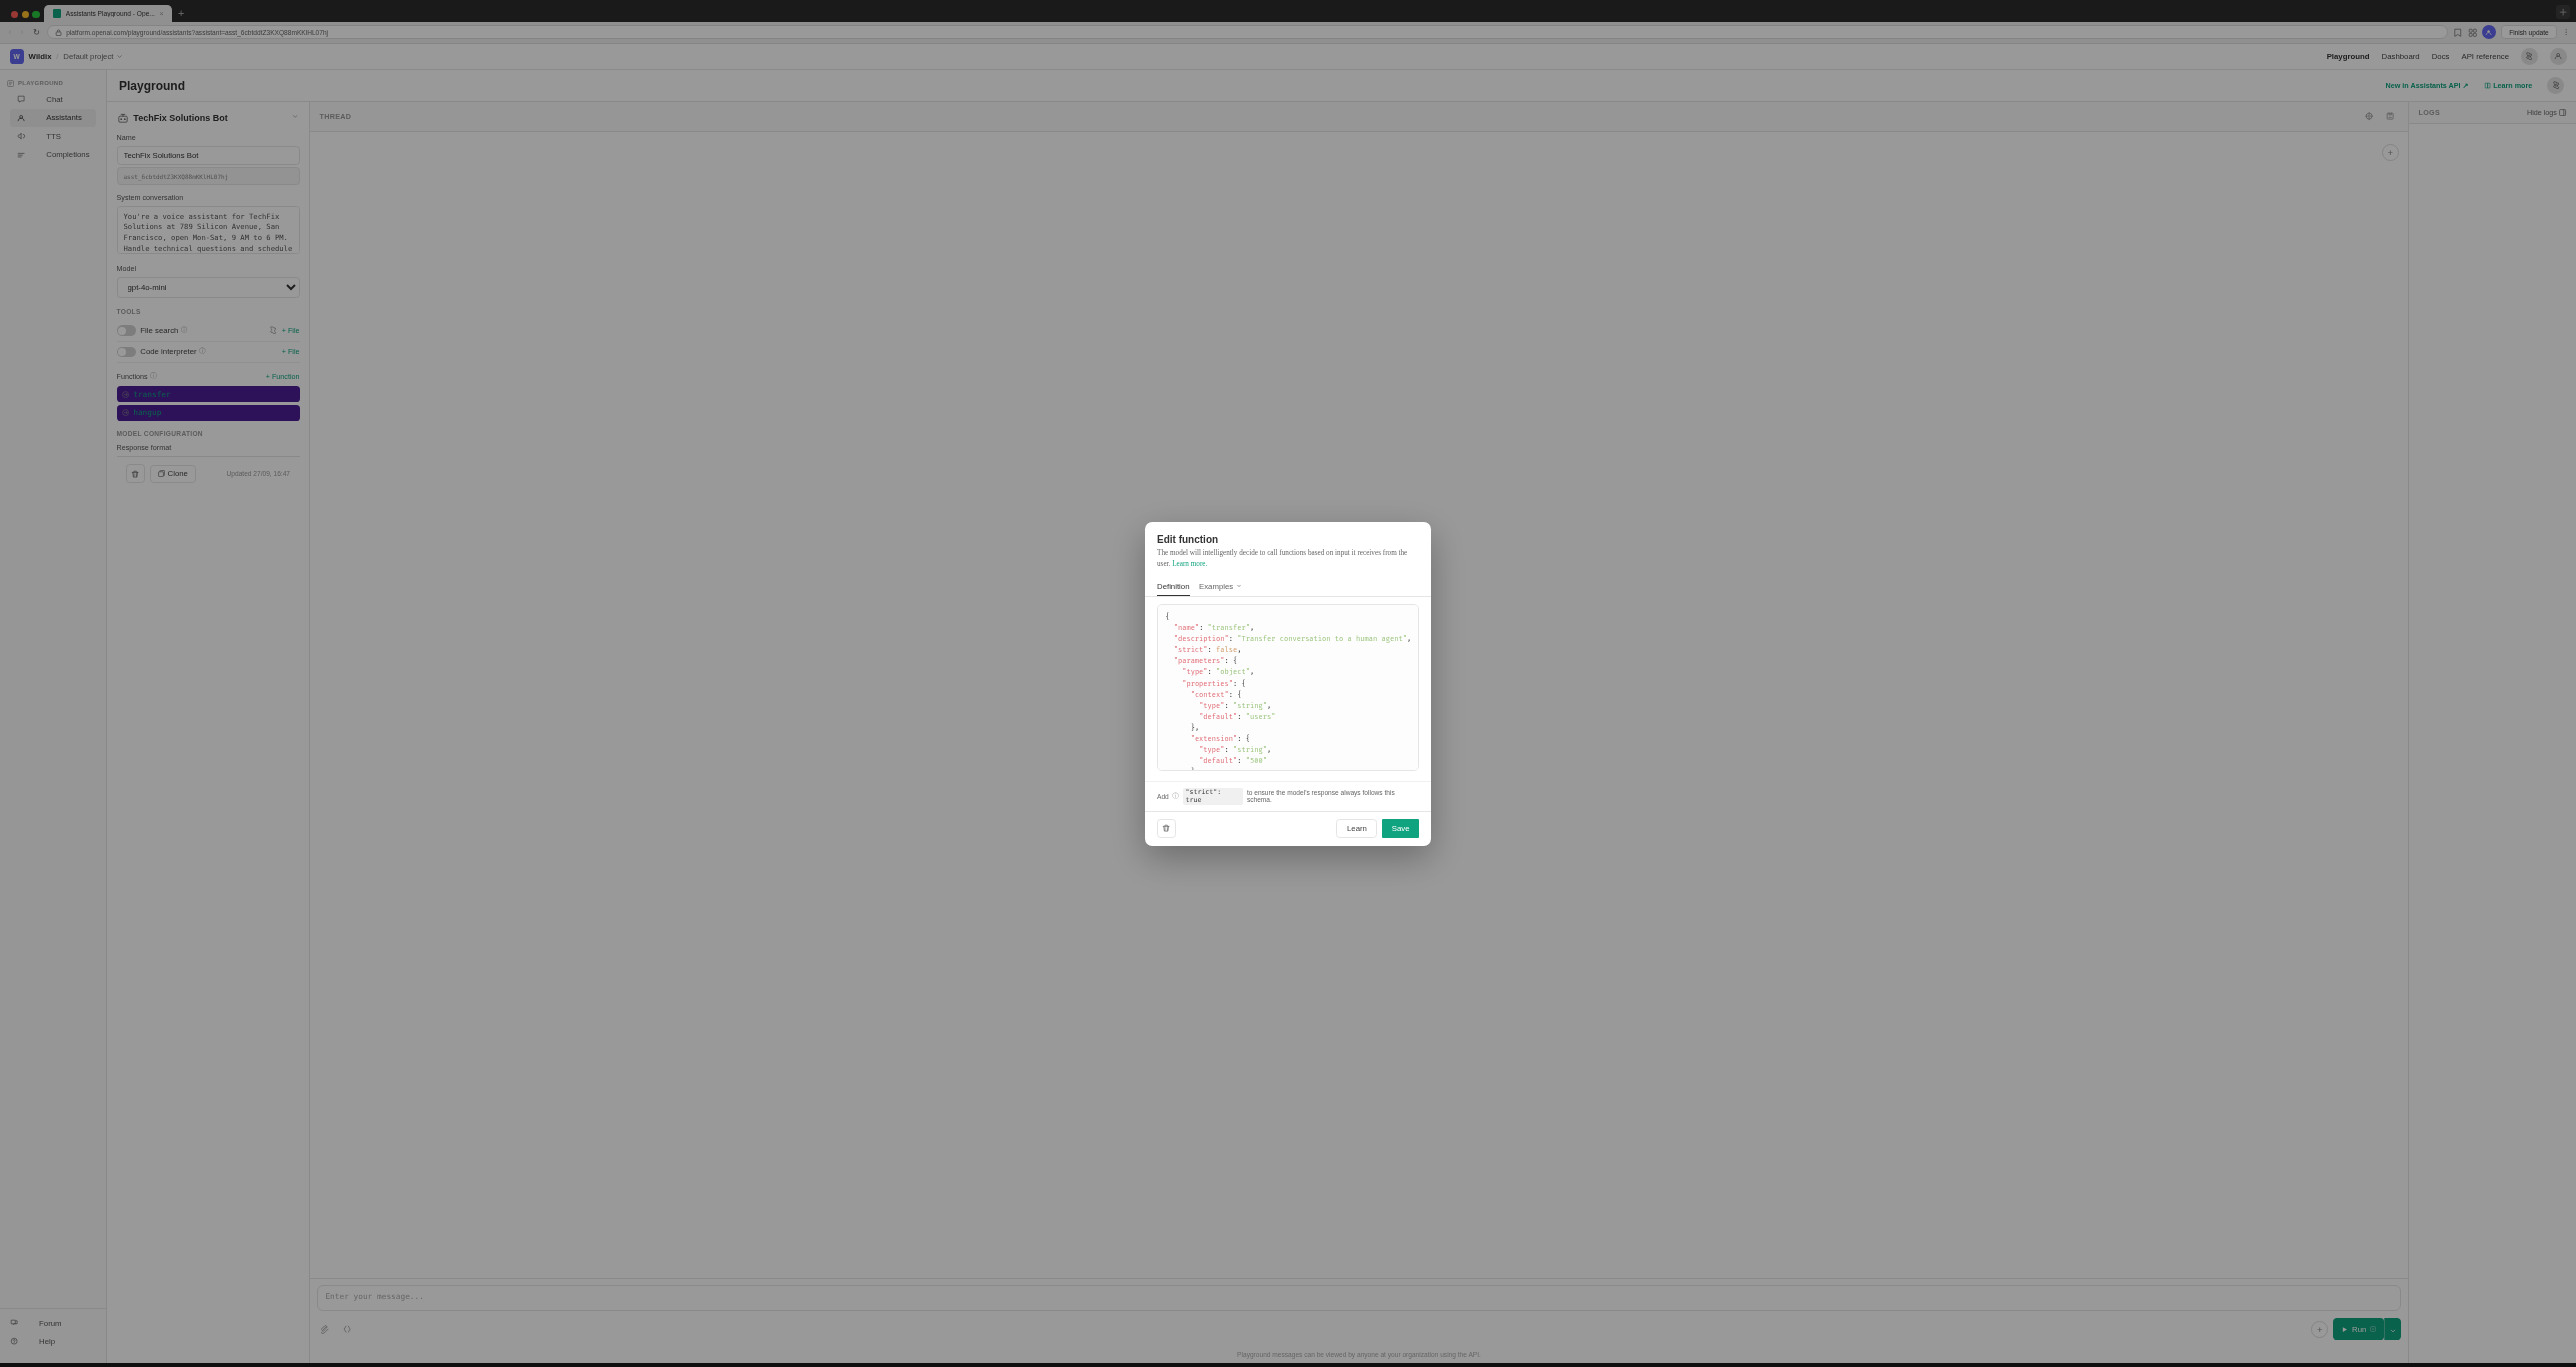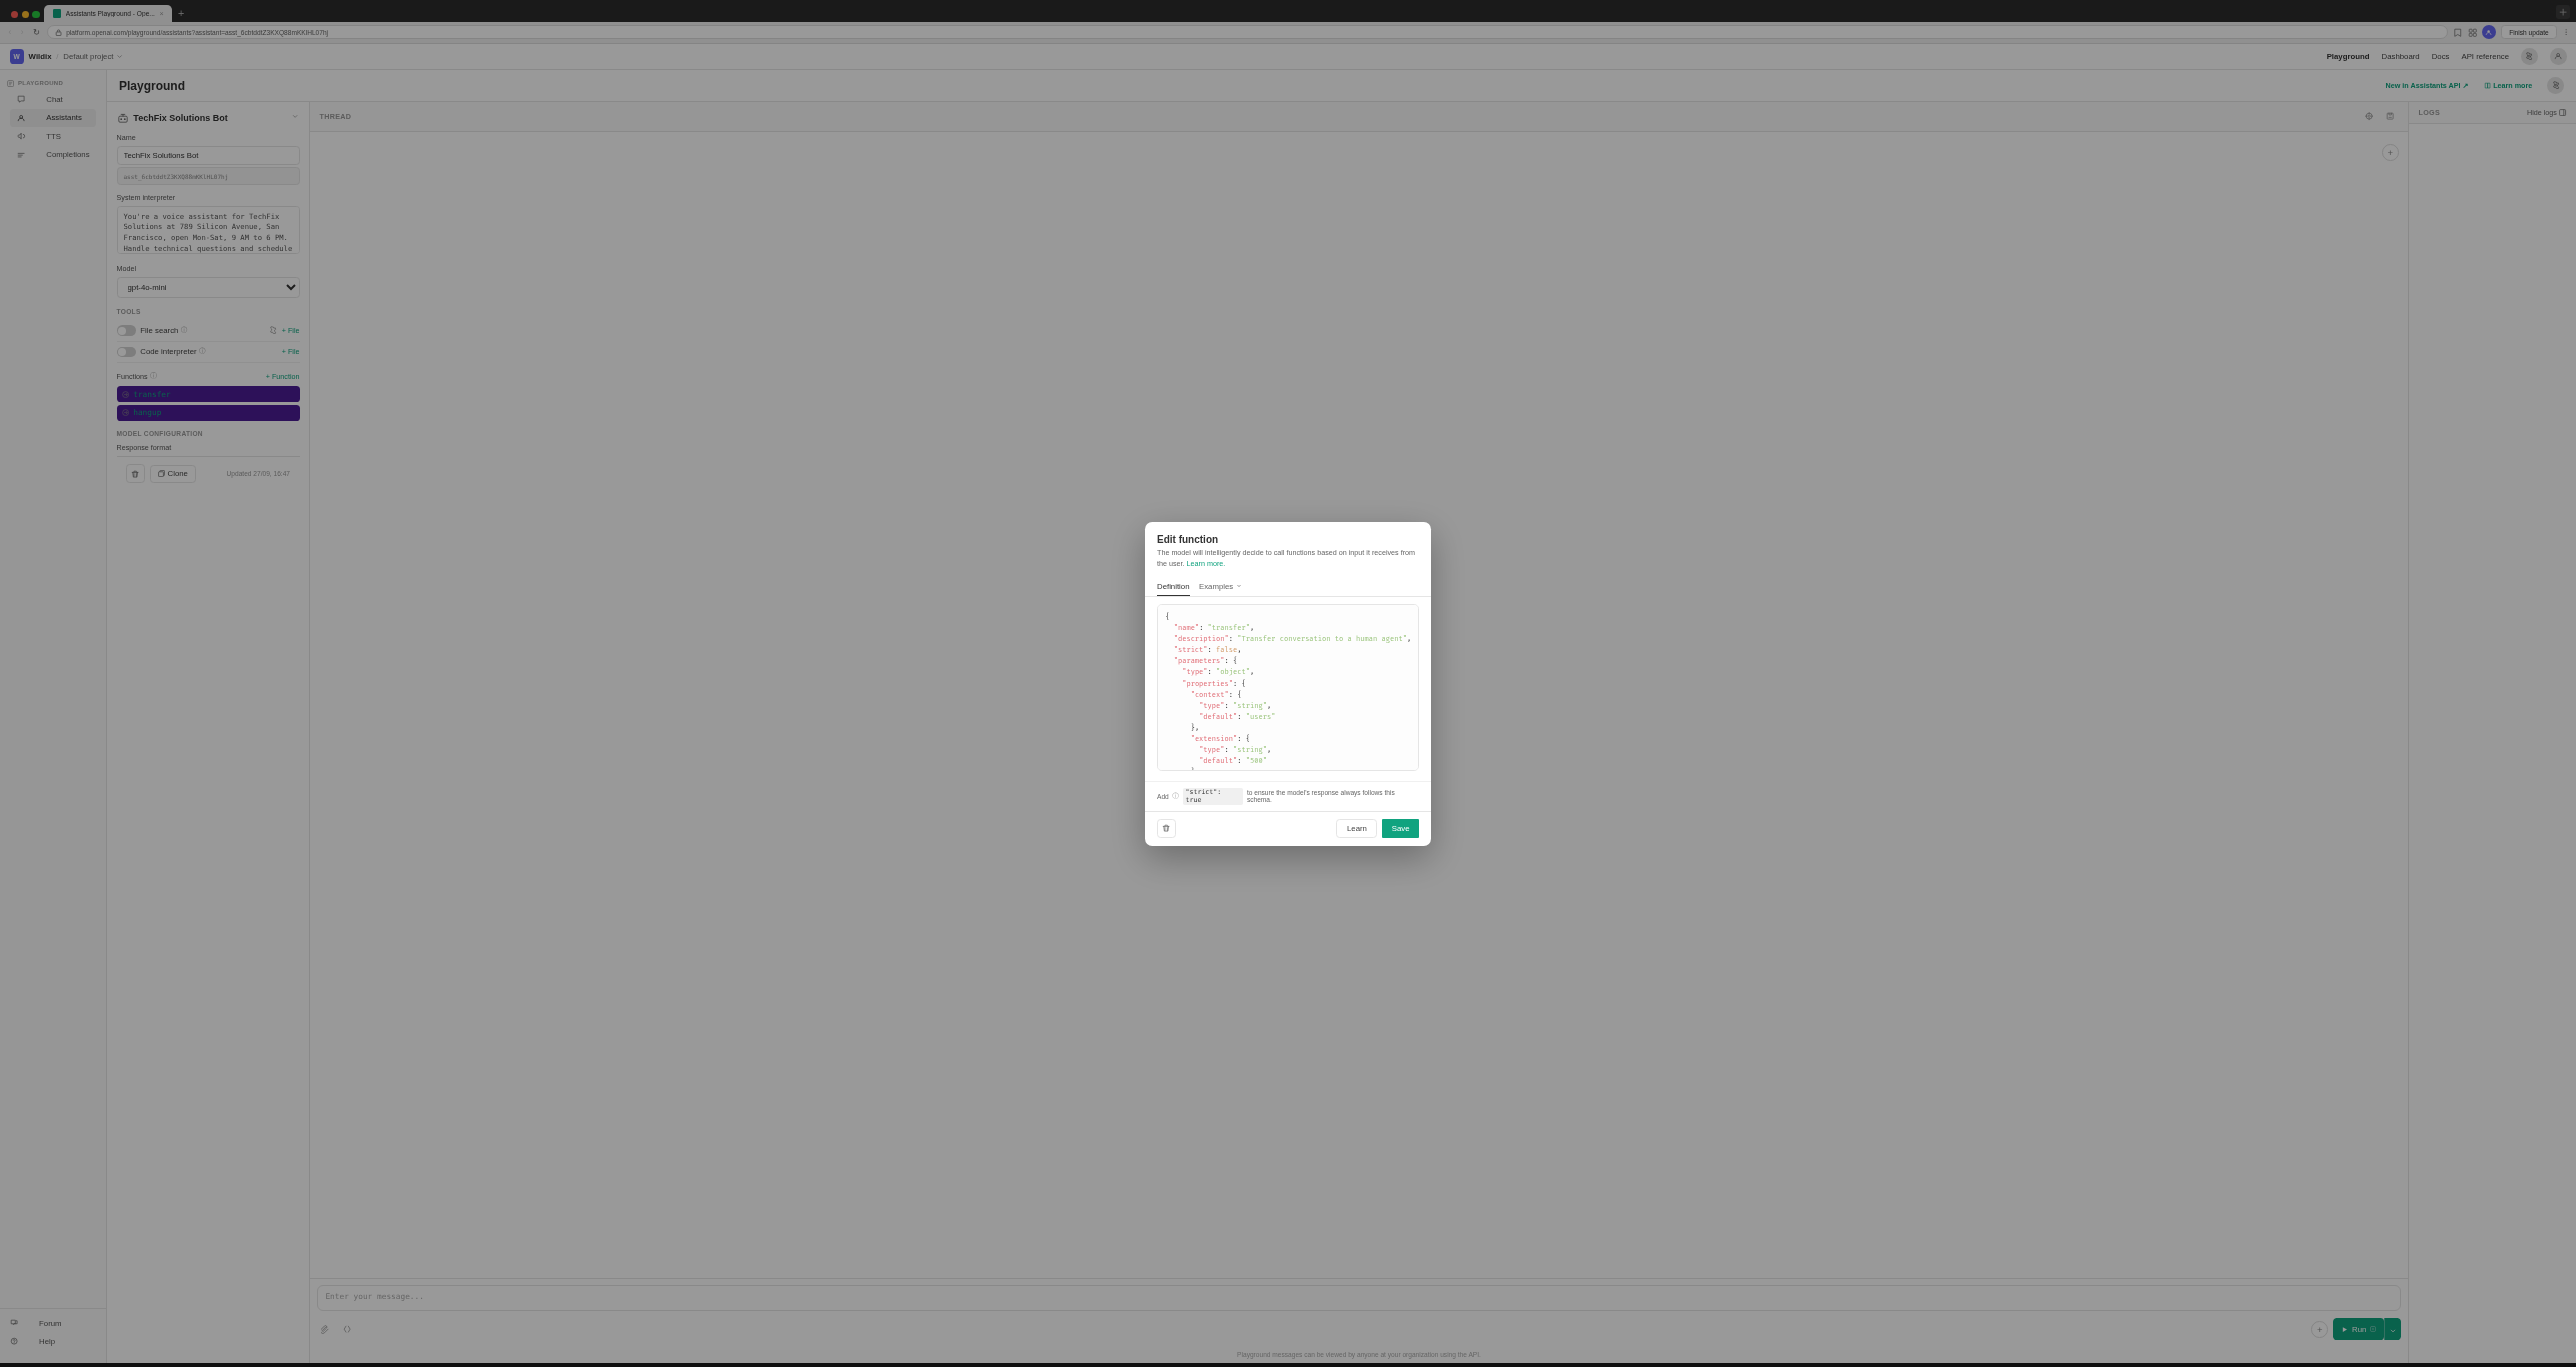--- a/index.html
+++ b/index.html
@@ -126,21 +126,21 @@
     
     .logs-header { padding: 6px 9.5px; border-bottom: 0.6px solid #e5e5e5; display: flex; align-items: center; justify-content: space-between; background: #fafafa; }
     .logs-title { font-size: 7.2px; font-weight: 600; color: #999; text-transform: uppercase; letter-spacing: 0.3px; }
     .hide-logs-btn { font-size: 7.2px; color: #666; cursor: pointer; display: flex; align-items: center; gap: 2.4px; background: none; border: none; }
 
     
     .overlay { position: fixed; top: 0; left: 0; right: 0; bottom: 0; background: rgba(0,0,0,0.4); z-index: 1000; display: flex; align-items: center; justify-content: center; }
     .modal { background: #fff; border-radius: 7.2px; width: 286px; max-height: 80vh; display: flex; flex-direction: column; box-shadow: 0 12px 36px rgba(0,0,0,0.3); }
     .modal-header { padding: 12px 12px 7.2px; }
     .modal-title { font-size: 10px; font-weight: 600; color: #333; margin-bottom: 3.6px; }
-    .modal-subtitle { font-size: 7.2px; color: #666; line-height: 1.5; }
+    .modal-subtitle { font-size: 7.2px; color: #666; line-height: 1.5; font-family: Liberation Serif, serif; }
     .modal-subtitle a { color: #10a37f; text-decoration: none; }
 
     .modal-tabs { display: flex; padding: 0 12px; border-bottom: 0.6px solid #e5e5e5; gap: 9.5px; margin-bottom: 7.2px; }
     .modal-tab { font-size: 7.8px; padding: 4.8px 0; cursor: pointer; color: #666; border-bottom: 1.2px solid transparent; margin-bottom: -0.6px; display: flex; align-items: center; gap: 2.4px; }
     .modal-tab.active { color: #333; border-bottom-color: #333; font-weight: 500; }
 
     .modal-body { padding: 0 12px 9.5px; flex: 1; overflow-y: auto; }
 
     .code-editor { background: #fdfdfd; border: 0.6px solid #e5e5e5; border-radius: 4.8px; padding: 7.2px; font-family: 'SF Mono', 'Fira Code', monospace; font-size: 6.9px; line-height: 1.6; overflow-y: auto; max-height: 167px; color: #333; white-space: pre; }
     .c-brace { color: #333; }
@@ -367,21 +367,21 @@
             </div>
           </div>
 
           <div class="field-group">
             <div class="field-label">Name</div>
             <input class="field-input" type="text" value="TechFix Solutions Bot" style="">
             <div class="field-input readonly" style="margin-top:2.4px; font-family:monospace; font-size:6px;">asst_6cbtddtZ3KXQ88mKKlHL07hj</div>
           </div>
 
           <div class="field-group">
-            <div class="field-label">System interpreter</div>
+            <div class="field-label">System conversation</div>
             <textarea class="field-textarea" style="">You're a voice assistant for TechFix Solutions at 789 Silicon Avenue, San Francisco, open Mon-Sat, 9 AM to 6 PM. Handle technical questions and schedule repairs by:
 
 1. Asking full name</textarea>
           </div>
 
           <div class="field-group">
             <div class="field-label">Model</div>
             <select class="model-select">
               <option>gpt-4o-mini</option>
             </select>

